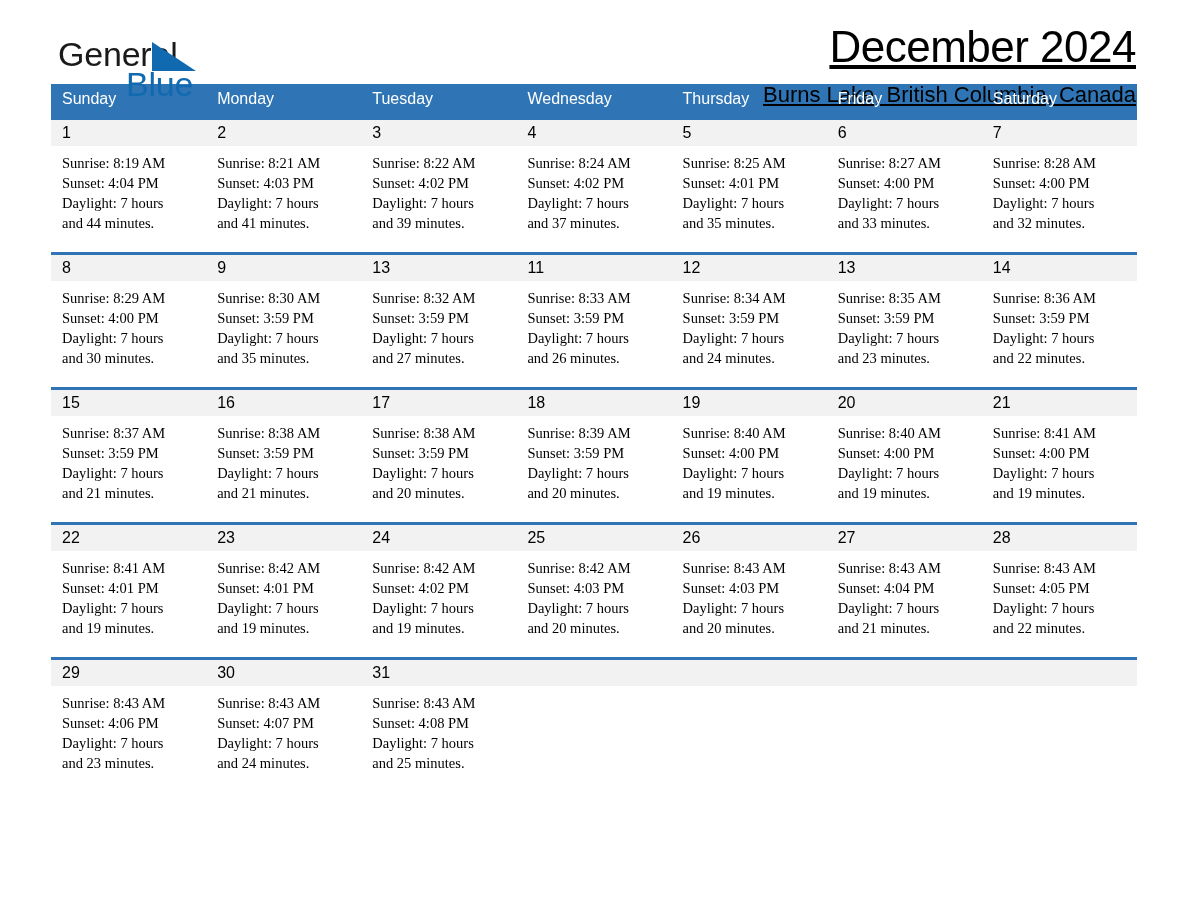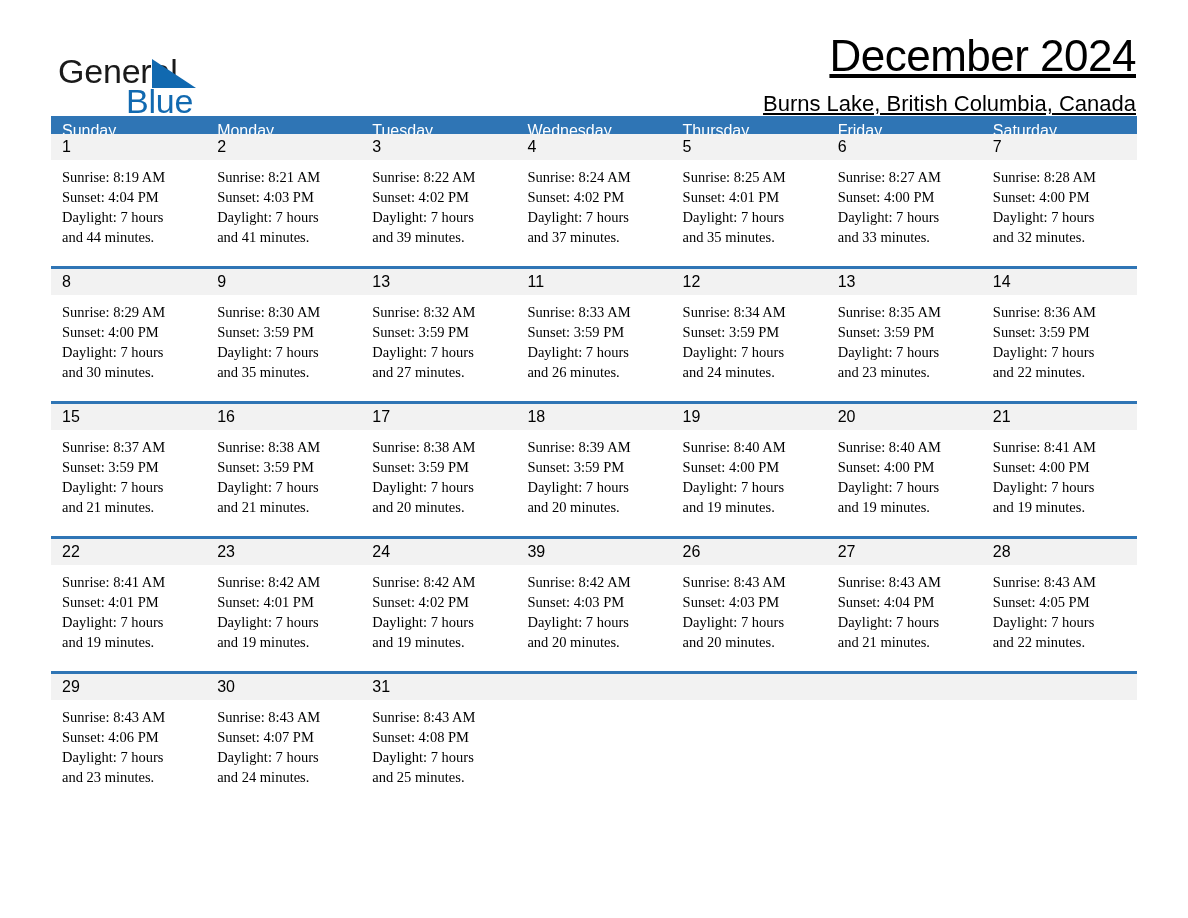--- a/index.html
+++ b/index.html
@@ -19,24 +19,24 @@
   .page {
     position: relative;
     width: 1188px;
     height: 918px;
     padding: 0;
   }
 
   
   .header {
     display: flex;
-    align-items: flex-end;
+    align-items: center;
     justify-content: space-between;
     padding: 44px 52px 0 58px;
-    height: 116px;
+    height: 84px;
   }
   .logo {
     position: relative;
     width: 240px;
     height: 70px;
     line-height: 1;
     user-select: none;
   }
   .logo-general {
     position: absolute;
@@ -89,21 +89,21 @@
 
   
   .calendar {
     margin: 0 51px 0 51px;
     width: 1086px;
   }
   .cal-head {
     display: grid;
     grid-template-columns: repeat(7, 1fr);
     background: #2f75b5;
-    height: 18px;
+    height: 36px;
   }
   .cal-head .dow {
     color: #ffffff;
     font-size: 16px;
     line-height: 30px;
     padding-left: 11px;
     white-space: nowrap;
     overflow: hidden;
   }
   .week {
@@ -385,21 +385,21 @@
           <div class="cell">
             <div class="cell-num">24</div>
             <div class="cell-body">
               <div>Sunrise: 8:42 AM</div>
               <div>Sunset: 4:02 PM</div>
               <div>Daylight: 7 hours</div>
               <div>and 19 minutes.</div>
             </div>
           </div>
           <div class="cell">
-            <div class="cell-num">39</div>
+            <div class="cell-num">25</div>
             <div class="cell-body">
               <div>Sunrise: 8:42 AM</div>
               <div>Sunset: 4:03 PM</div>
               <div>Daylight: 7 hours</div>
               <div>and 20 minutes.</div>
             </div>
           </div>
           <div class="cell">
             <div class="cell-num">26</div>
             <div class="cell-body">

